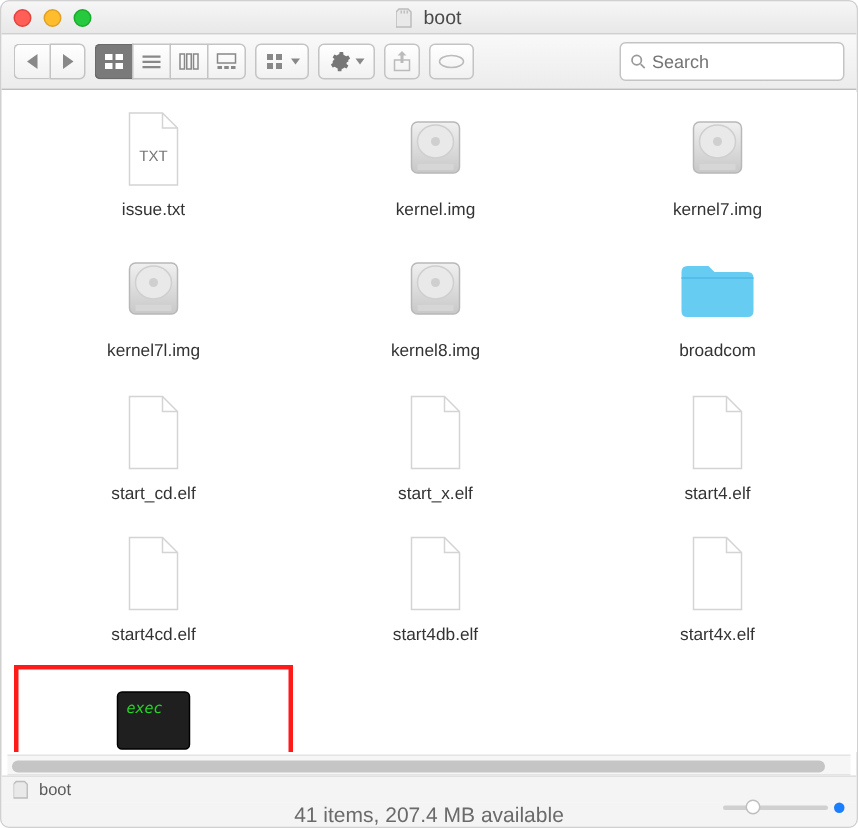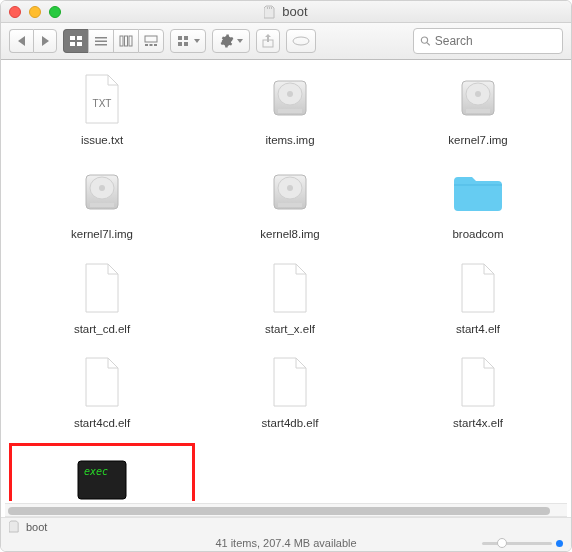--- a/index.html
+++ b/index.html
@@ -123,22 +123,22 @@
   .pathbar {
     position:absolute; left:0; right:0; bottom: 16px; height: 18px;
     background:#f4f4f4; border-top:1px solid #e0e0e0;
     display:flex; align-items:center; gap:6px; padding:0 8px;
     font-size:11px; color:#5a5a5a;
   }
   
   .status {
     position:absolute; left:0; right:0; bottom:0; height:16px;
     background:#f4f4f4;
-    display:flex; align-items:center; justify-content:center;
-    font-size:11px; color:#6a6a6a; gap:8px;
+    display:flex; justify-content:center;
+    font-size:14px; color:#6a6a6a; gap:8px;
   }
   .zoom { position:absolute; right:8px; display:flex; align-items:center; gap:4px;}
   .zoom .track { width:70px; height:3px; background:#d0d0d0; border-radius:2px; position:relative;}
   .zoom .knob { width:10px; height:10px; background:#fff; border:1px solid #bfbfbf; border-radius:50%; position:absolute; top:-4px; left:15px;}
   .zoom .end { width:7px;height:7px; background:#1a7fff; border-radius:50%;}
 
   svg { display:block; }
 </style>
 </head>
 <body>
@@ -268,21 +268,21 @@
                 <stop offset="0" stop-color="#f0f0f0"></stop>
                 <stop offset="1" stop-color="#c8c8c8"></stop>
               </linearGradient>
             </defs>
             <rect x="8" y="6" width="32" height="34" rx="4" fill="url(#g1)" stroke="#b8b8b8"></rect>
             <ellipse cx="24" cy="19" rx="12" ry="11" fill="#e9e9e9" stroke="#cfcfcf"></ellipse>
             <circle cx="24" cy="19" r="3" fill="#cfcfcf"></circle>
             <rect x="12" y="34" width="24" height="4" fill="#d6d6d6"></rect>
           </svg>
         </div>
-        <div class="label">items.img</div>
+        <div class="label">kernel.img</div>
       </div>
       <div class="item">
         <div class="iconbox">
           <svg width="48" height="48" viewBox="0 0 48 48">
             <defs>
               <linearGradient id="g1" x1="0" y1="0" x2="0" y2="1">
                 <stop offset="0" stop-color="#f0f0f0"></stop>
                 <stop offset="1" stop-color="#c8c8c8"></stop>
               </linearGradient>
             </defs>

